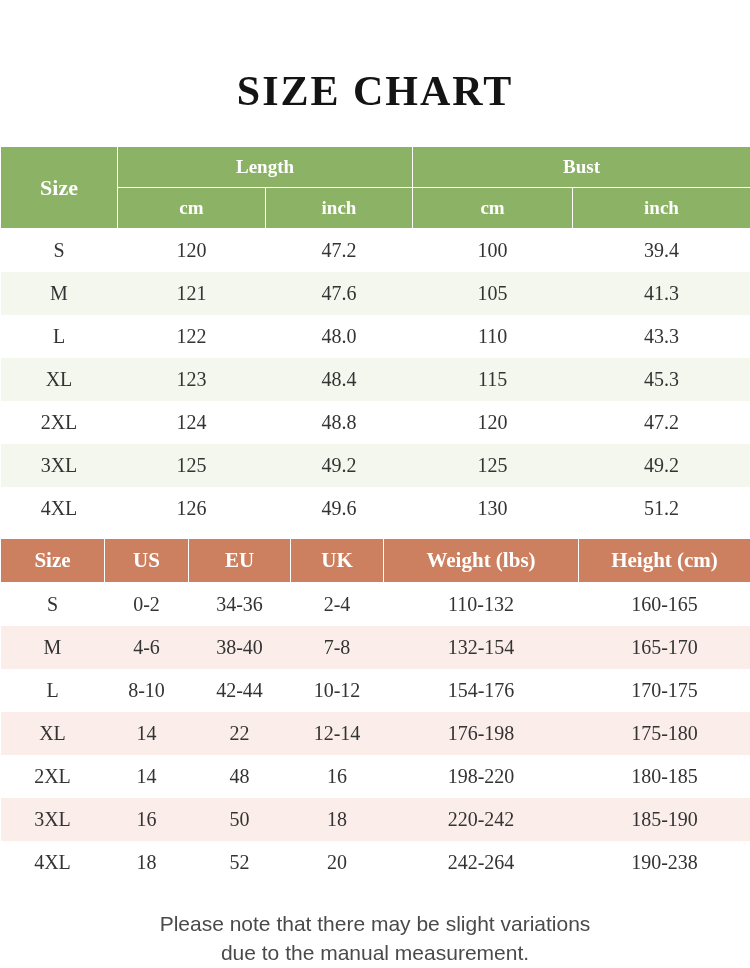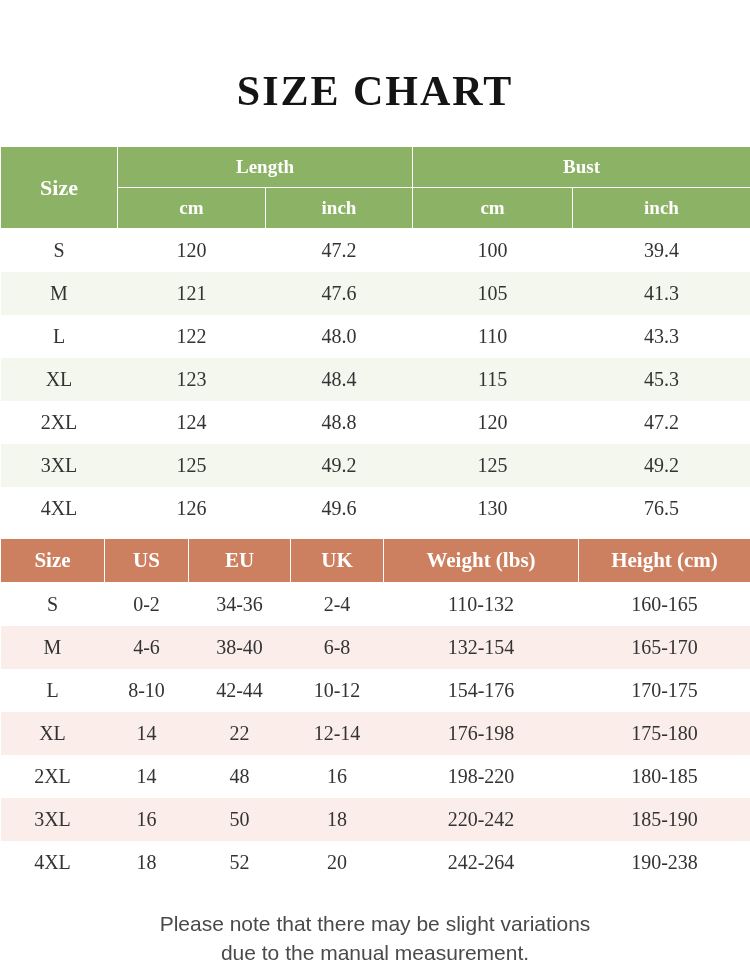--- a/index.html
+++ b/index.html
@@ -177,21 +177,21 @@
         <td>125</td>
         <td>49.2</td>
         <td>125</td>
         <td>49.2</td>
       </tr>
       <tr class="odd">
         <td>4XL</td>
         <td>126</td>
         <td>49.6</td>
         <td>130</td>
-        <td>76.5</td>
+        <td>51.2</td>
       </tr>
     </tbody>
   </table>
 
   <table class="tbl-convert">
     <colgroup>
       <col style="width:104px">
       <col style="width:84px">
       <col style="width:102px">
       <col style="width:93px">
@@ -214,21 +214,21 @@
         <td>0-2</td>
         <td>34-36</td>
         <td>2-4</td>
         <td>110-132</td>
         <td>160-165</td>
       </tr>
       <tr class="even">
         <td>M</td>
         <td>4-6</td>
         <td>38-40</td>
-        <td>6-8</td>
+        <td>7-8</td>
         <td>132-154</td>
         <td>165-170</td>
       </tr>
       <tr class="odd">
         <td>L</td>
         <td>8-10</td>
         <td>42-44</td>
         <td>10-12</td>
         <td>154-176</td>
         <td>170-175</td>

